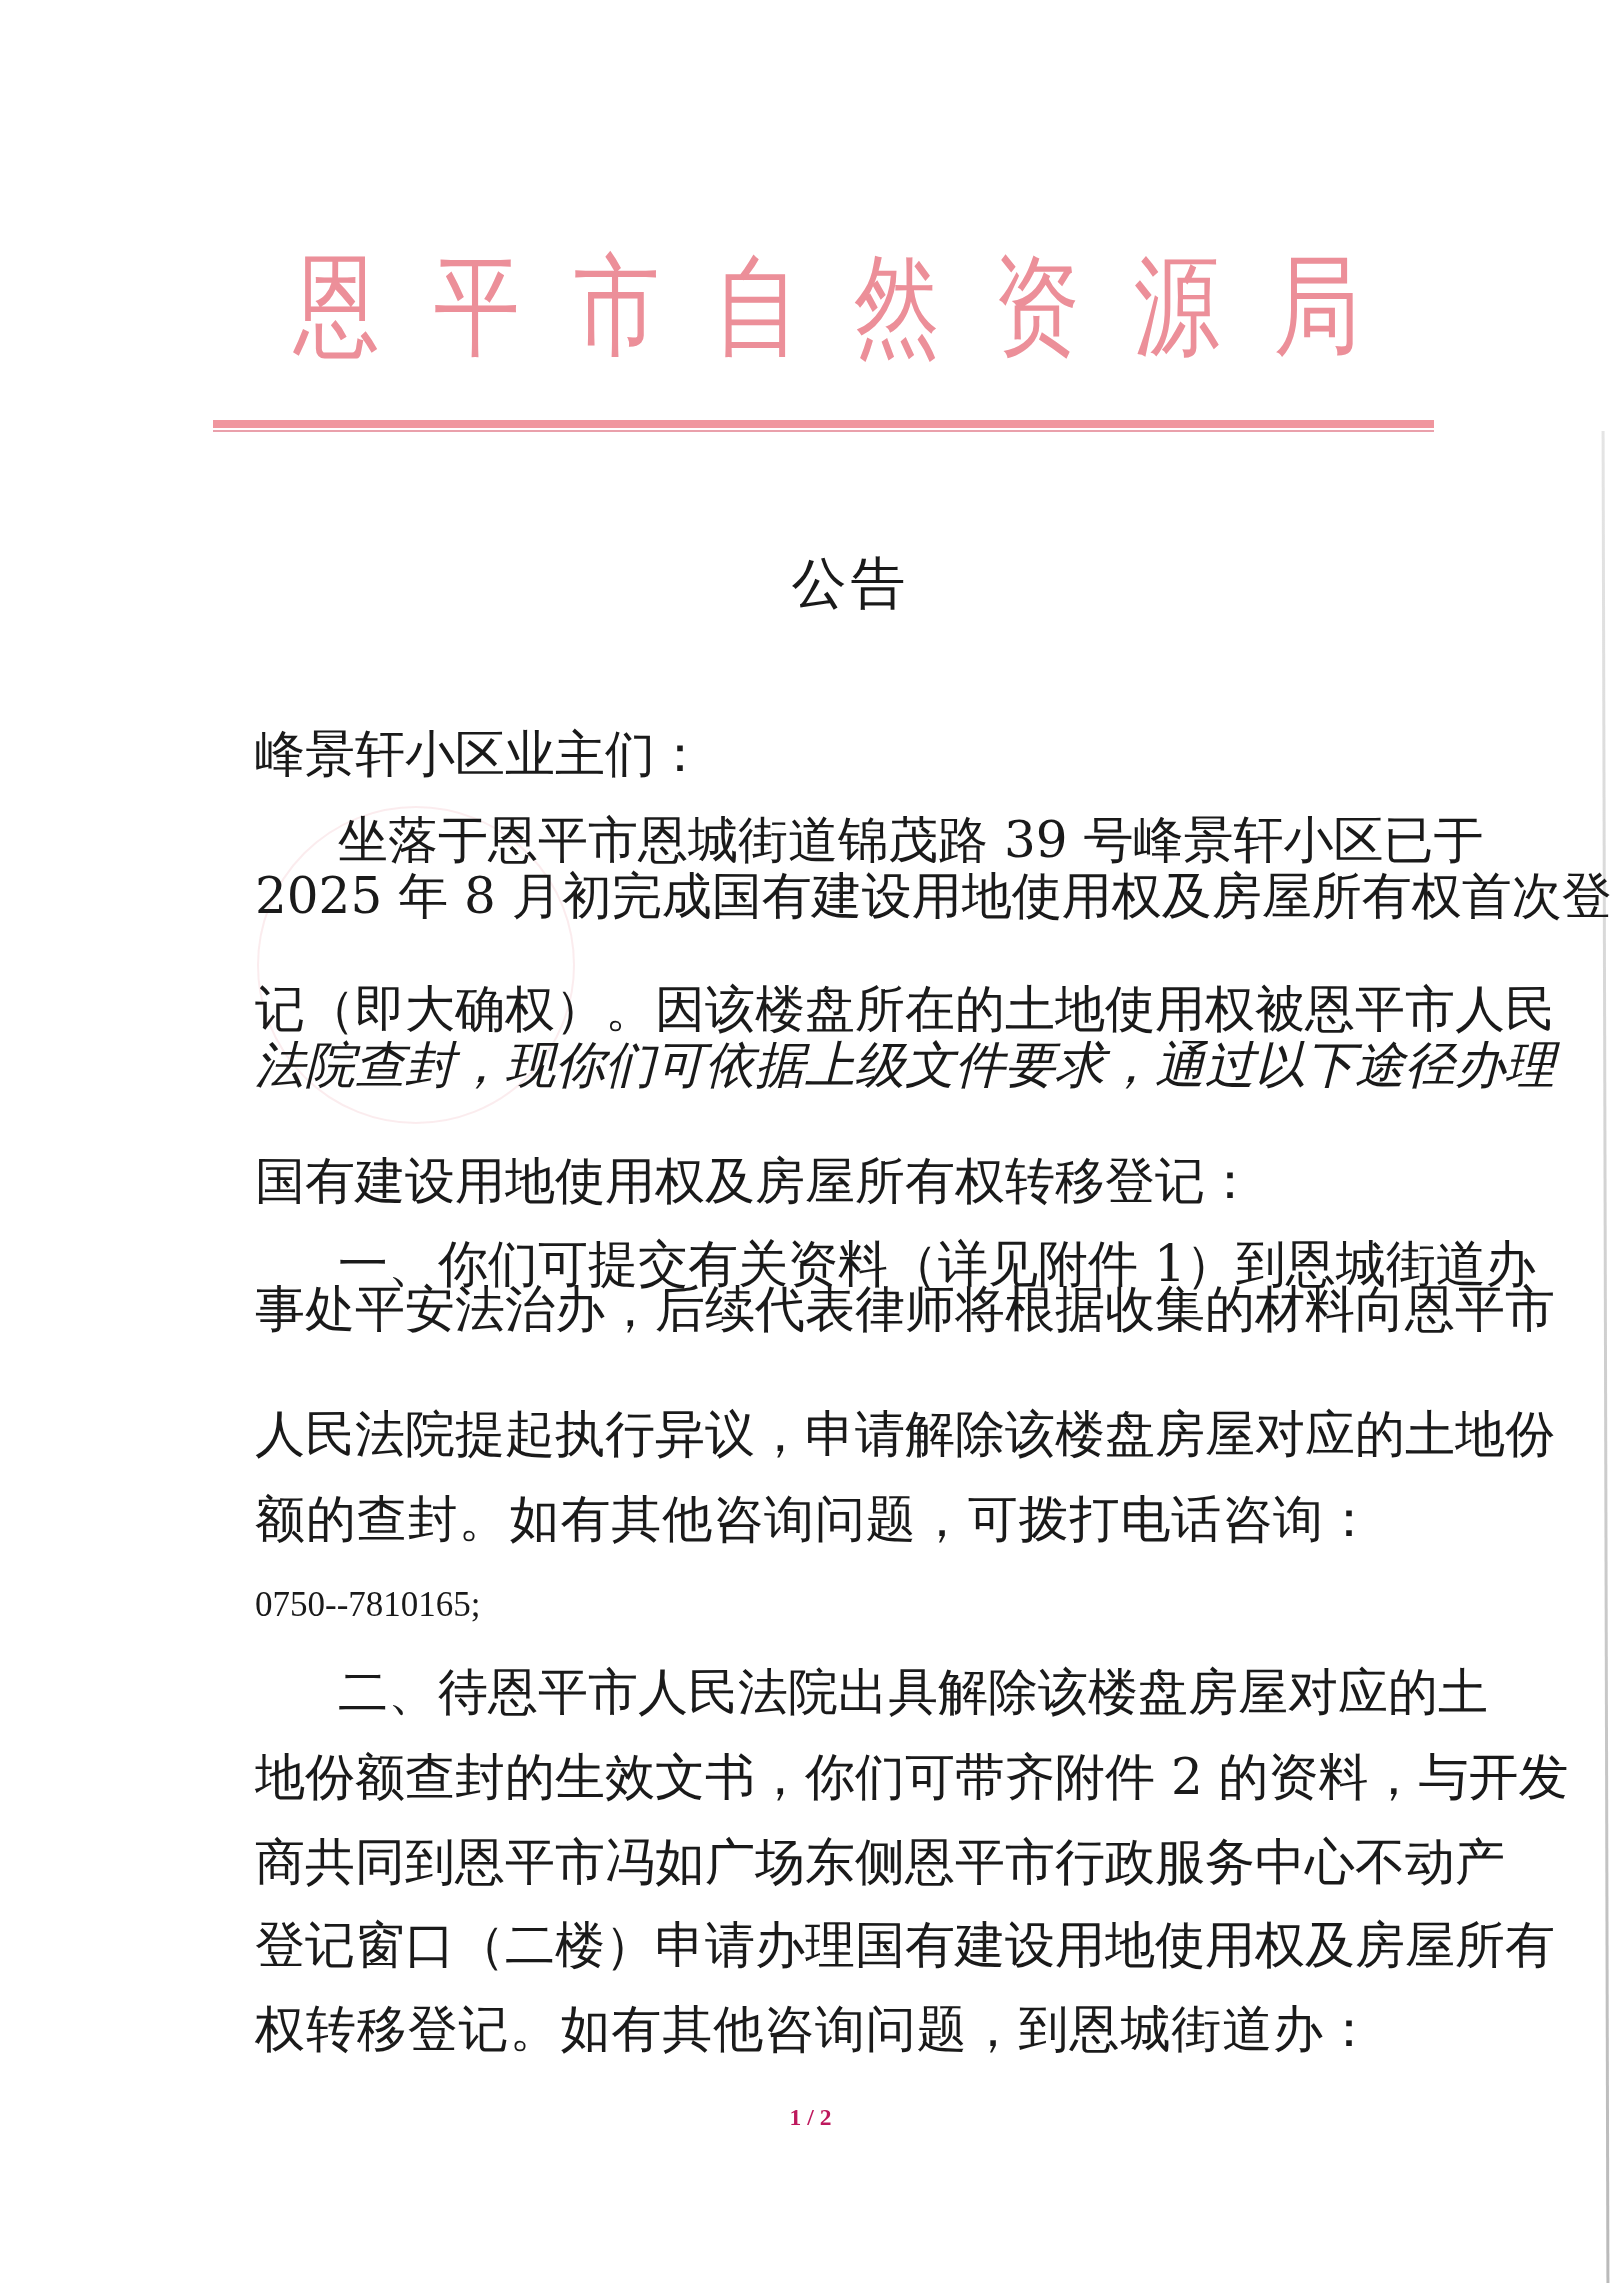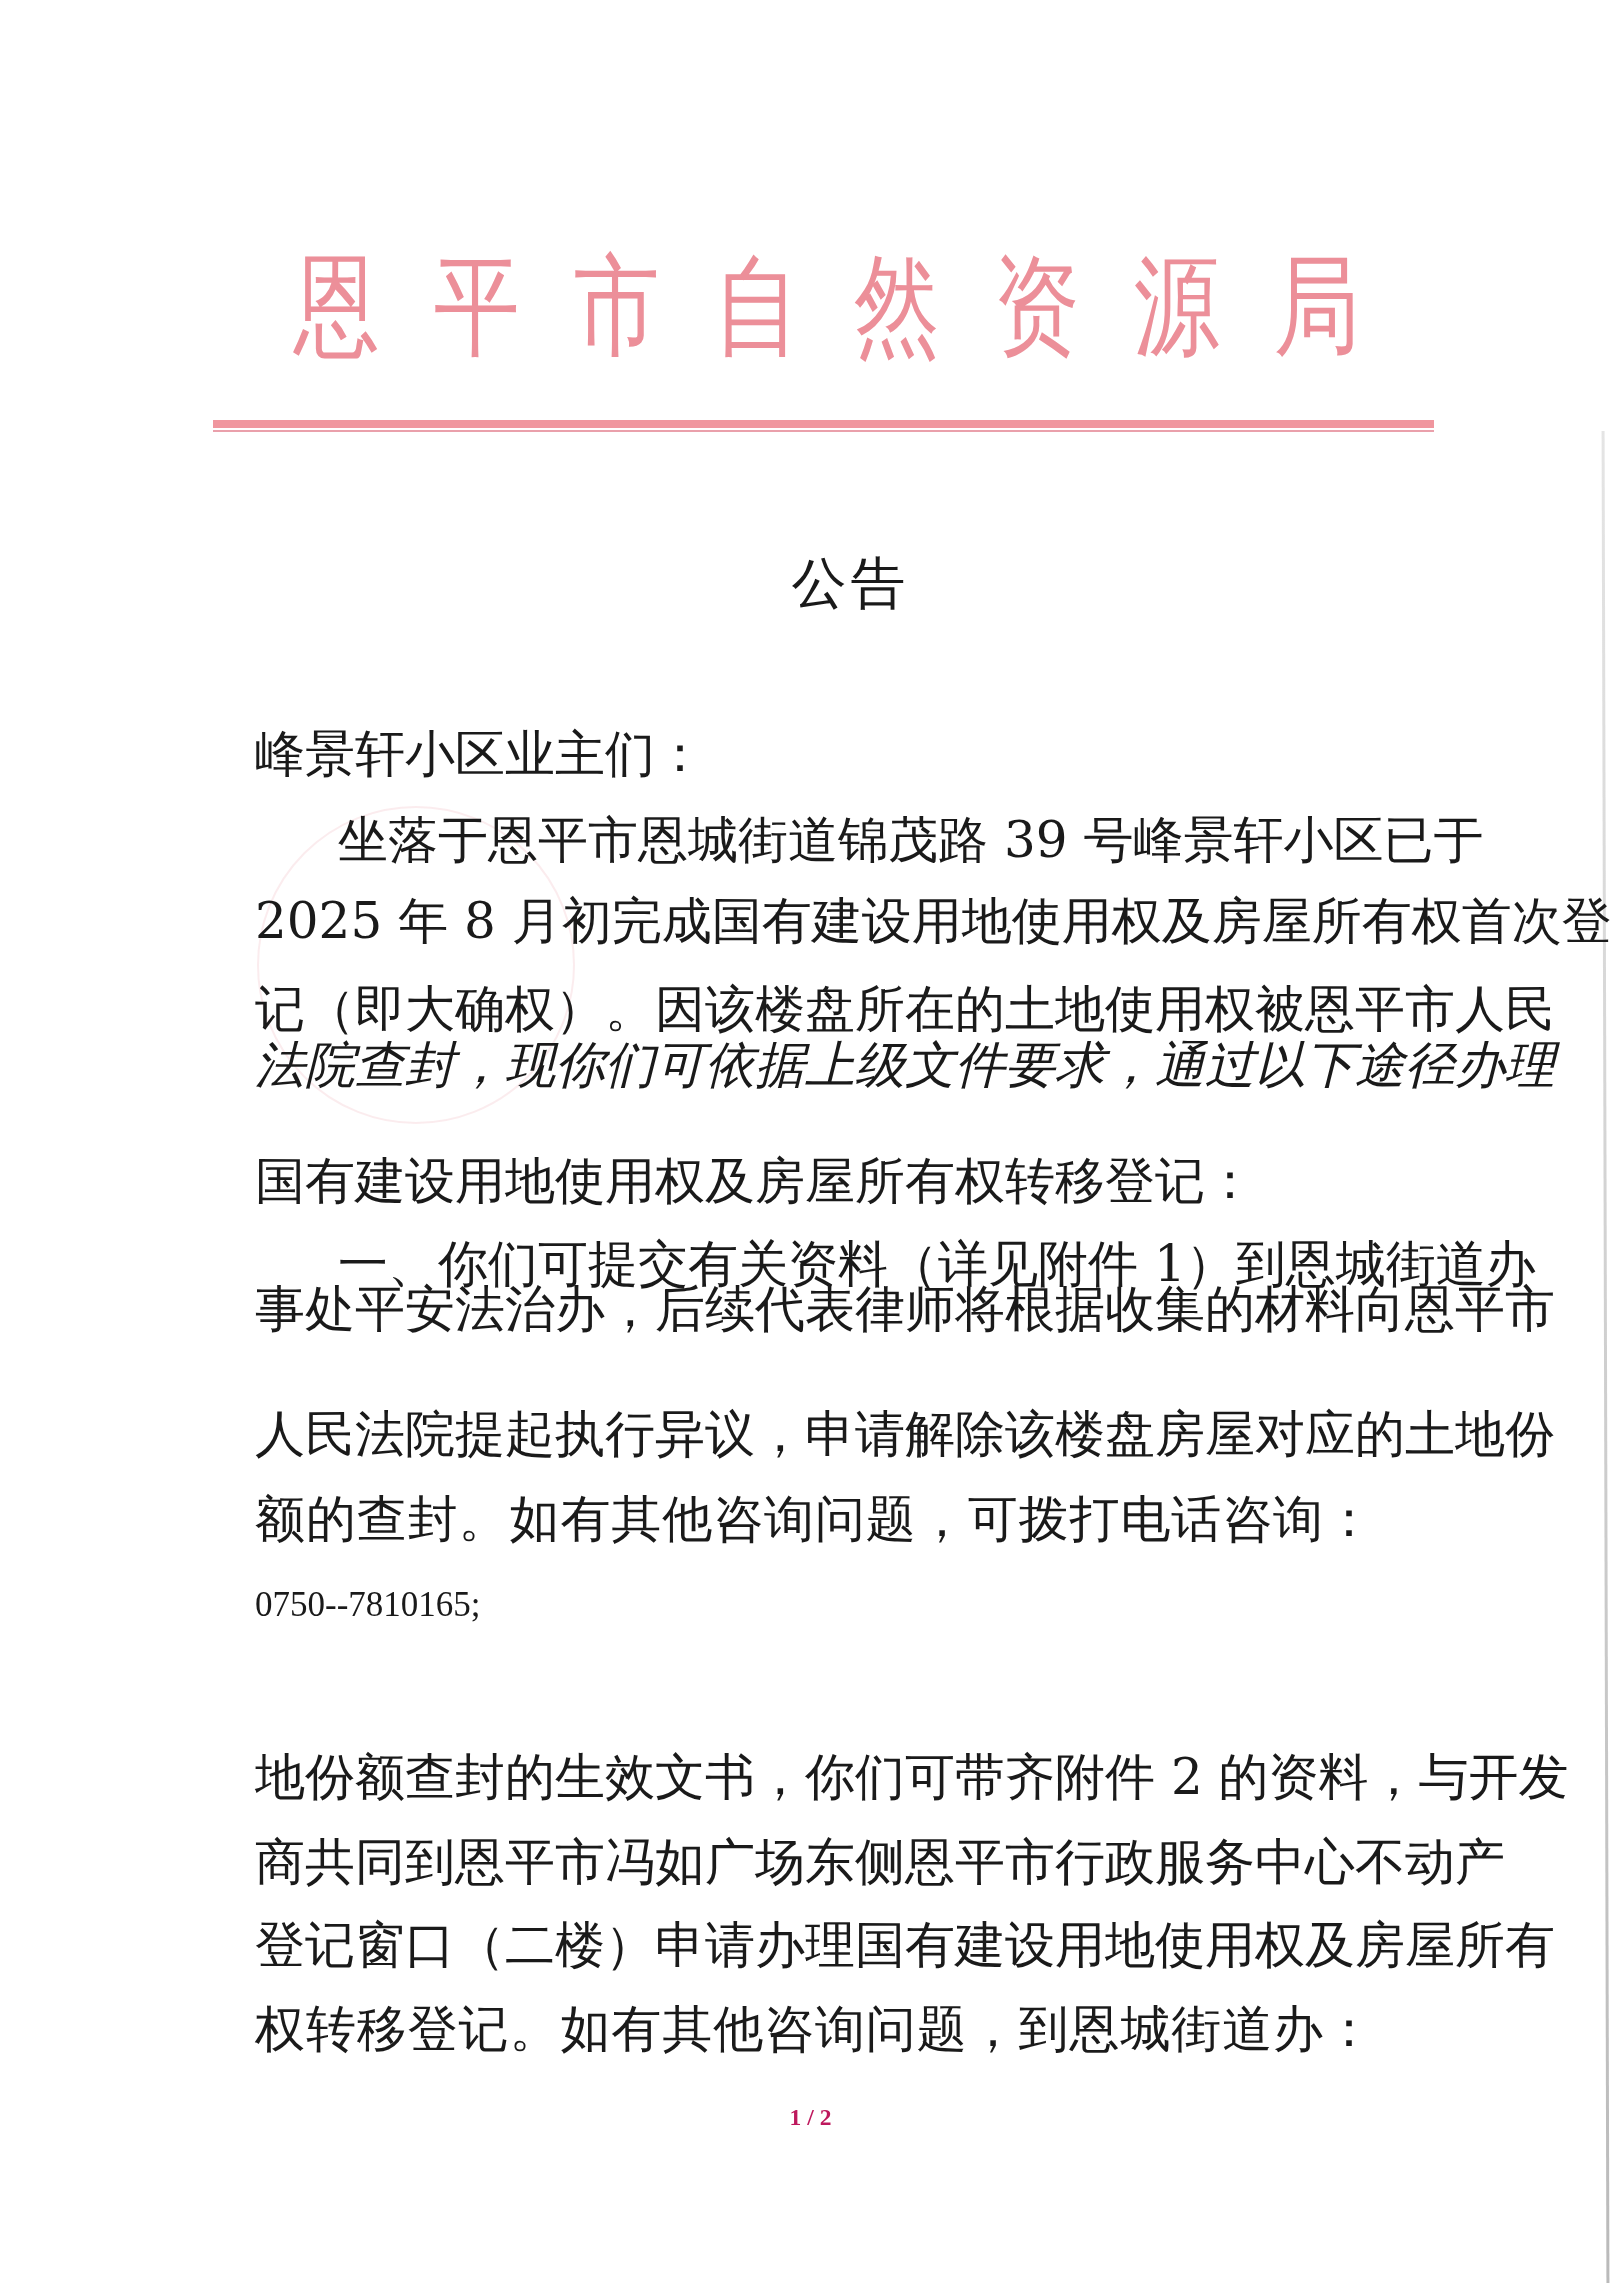--- a/index.html
+++ b/index.html
@@ -71,31 +71,32 @@
   </div>
 
   <div class="rule-thick"></div>
   <div class="rule-thin"></div>
 
   <div class="doc-title">公告</div>
 
   <div class="line left" style="top:725px;">峰景轩小区业主们：</div>
 
   <div class="line indent" style="top:811px;">坐落于恩平市恩城街道锦茂路 39 号峰景轩小区已于</div>
-  <div class="line" style="top:892px;">2025 年 8 月初完成国有建设用地使用权及房屋所有权首次登</div>
+  <div class="line" style="top:867px;">2025 年 8 月初完成国有建设用地使用权及房屋所有权首次登</div>
   <div class="line" style="top:980px;">记（即大确权）。因该楼盘所在的土地使用权被恩平市人民</div>
   <div class="line" style="top:1036px;font-style:italic;">法院查封，现你们可依据上级文件要求，通过以下途径办理</div>
   <div class="line left" style="top:1152px;">国有建设用地使用权及房屋所有权转移登记：</div>
 
   <div class="line indent" style="top:1235px;">一、你们可提交有关资料（详见附件 1）到恩城街道办</div>
   <div class="line" style="top:1280px;">事处平安法治办，后续代表律师将根据收集的材料向恩平市</div>
   <div class="line" style="top:1405px;">人民法院提起执行异议，申请解除该楼盘房屋对应的土地份</div>
   <div class="line" style="top:1490px;">额的查封。如有其他咨询问题，可拨打电话咨询：</div>
   <div class="line left phone" style="top:1575px;">0750--7810165;</div>
 
+  <div class="line indent" style="top:1663px;">二、待恩平市人民法院出具解除该楼盘房屋对应的土</div>
   <div class="line" style="top:1748px;">地份额查封的生效文书，你们可带齐附件 2 的资料，与开发</div>
   <div class="line" style="top:1833px;">商共同到恩平市冯如广场东侧恩平市行政服务中心不动产</div>
   <div class="line" style="top:1916px;">登记窗口（二楼）申请办理国有建设用地使用权及房屋所有</div>
   <div class="line" style="top:2000px;">权转移登记。如有其他咨询问题，到恩城街道办：</div>
 
   <div class="page-number">1 / 2</div>
 </div>
 
 
 </body></html>

